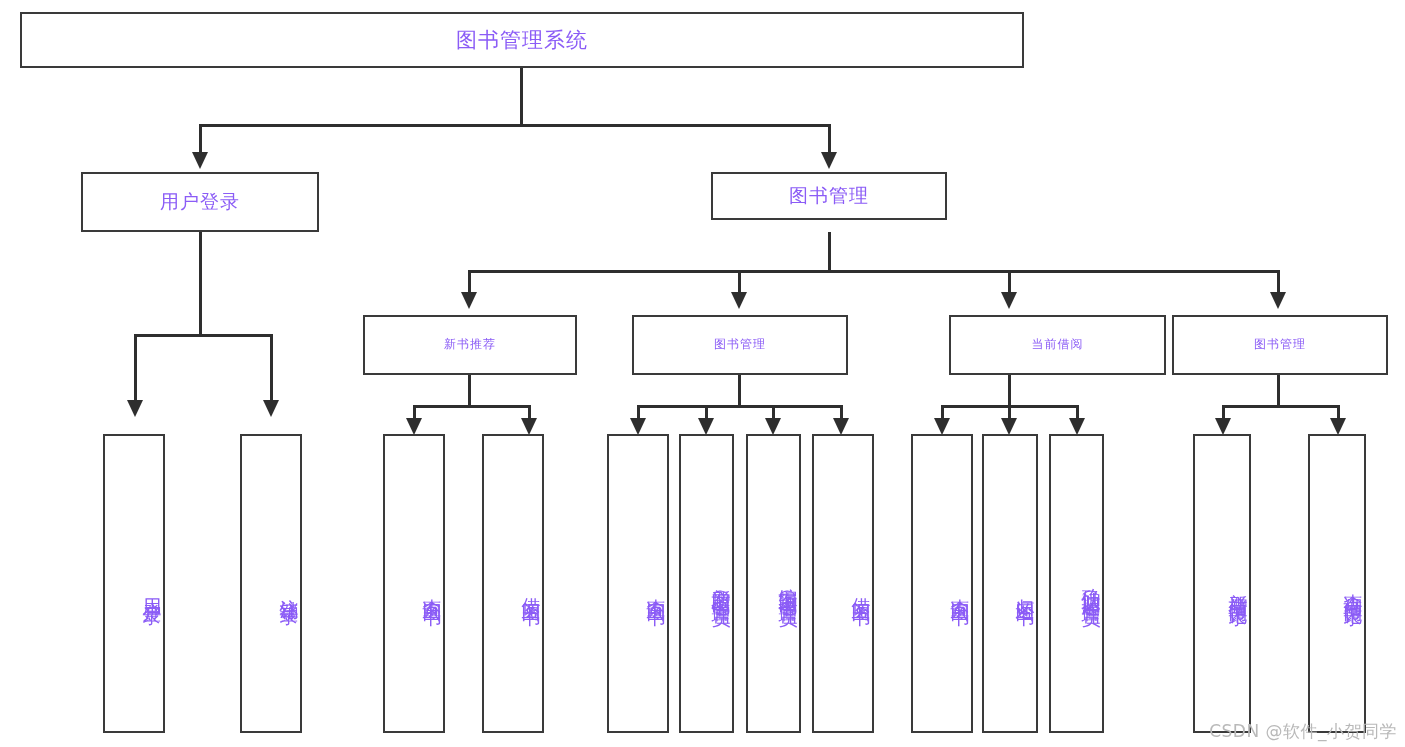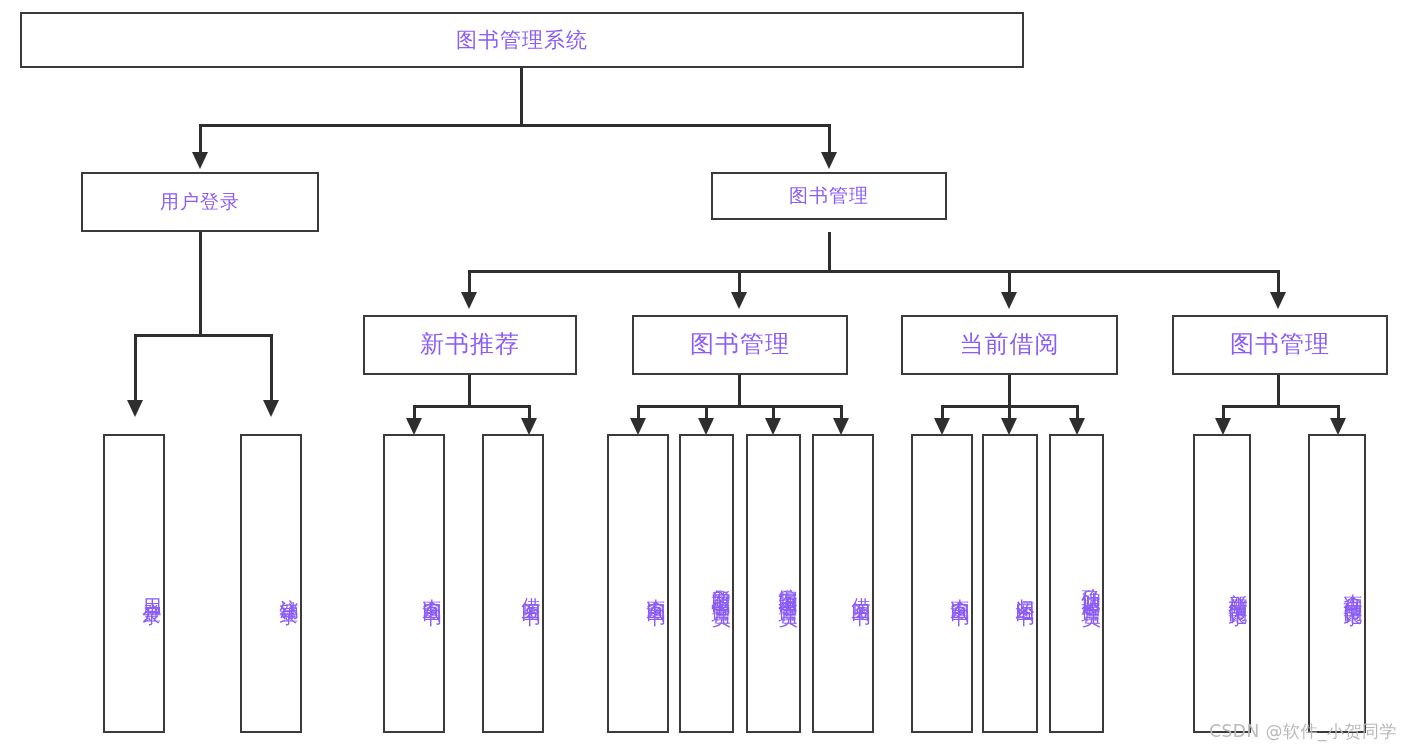--- a/index.html
+++ b/index.html
@@ -29,21 +29,21 @@
     letter-spacing:1px;
     line-height:1.15;
   }
   .node.root{
     font-size:21px;
   }
   .node.lvl1{
     font-size:19px;
   }
   .node.lvl2{
-    font-size:24px;
+    font-size:12px;
   }
   .node.leaf{
     writing-mode:vertical-rl;
     text-orientation:upright;
     font-size:19px;
     letter-spacing:3px;
     align-items:flex-start;
     justify-content:center;
     padding-top:10px;
   }
@@ -114,21 +114,21 @@
   <div class="arrow" style="left:731px;top:292px;"></div>
 
   <div class="edge v" style="left:1008px;top:270px;width:3px;height:24px;"></div>
   <div class="arrow" style="left:1001px;top:292px;"></div>
 
   <div class="edge v" style="left:1277px;top:270px;width:3px;height:24px;"></div>
   <div class="arrow" style="left:1270px;top:292px;"></div>
 
   <div class="node lvl2" style="left:363px;top:315px;width:214px;height:60px;">新书推荐</div>
   <div class="node lvl2" style="left:632px;top:315px;width:216px;height:60px;">图书管理</div>
-  <div class="node lvl2" style="left:901px;top:315px;width:217px;height:60px;">当前借阅</div>
+  <div class="node lvl2" style="left:949px;top:315px;width:217px;height:60px;">当前借阅</div>
   <div class="node lvl2" style="left:1172px;top:315px;width:216px;height:60px;">图书管理</div>
 
   <div class="edge v" style="left:468px;top:375px;width:3px;height:32px;"></div>
   <div class="edge h" style="left:413px;top:405px;width:118px;height:3px;"></div>
   <div class="edge v" style="left:413px;top:405px;width:3px;height:16px;"></div>
   <div class="arrow" style="left:406px;top:418px;"></div>
   <div class="edge v" style="left:528px;top:405px;width:3px;height:16px;"></div>
   <div class="arrow" style="left:521px;top:418px;"></div>
 
   <div class="edge v" style="left:738px;top:375px;width:3px;height:32px;"></div>

